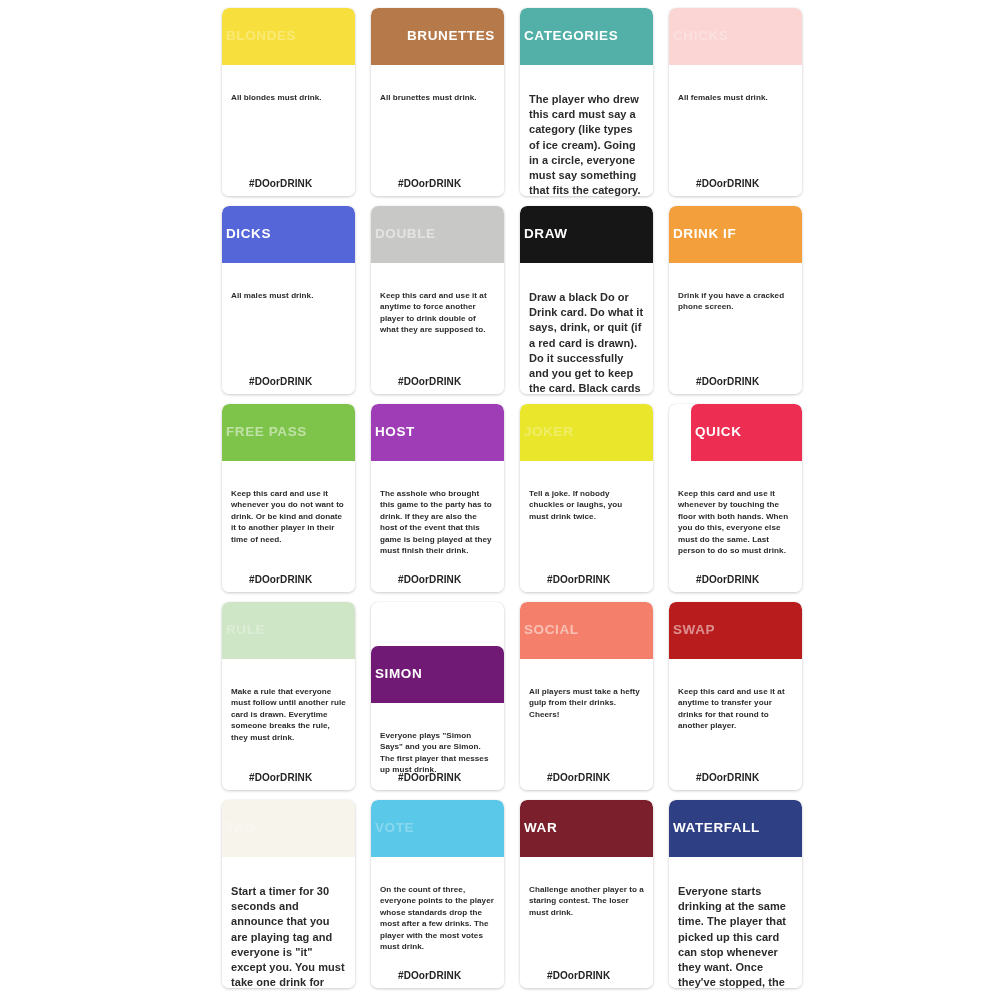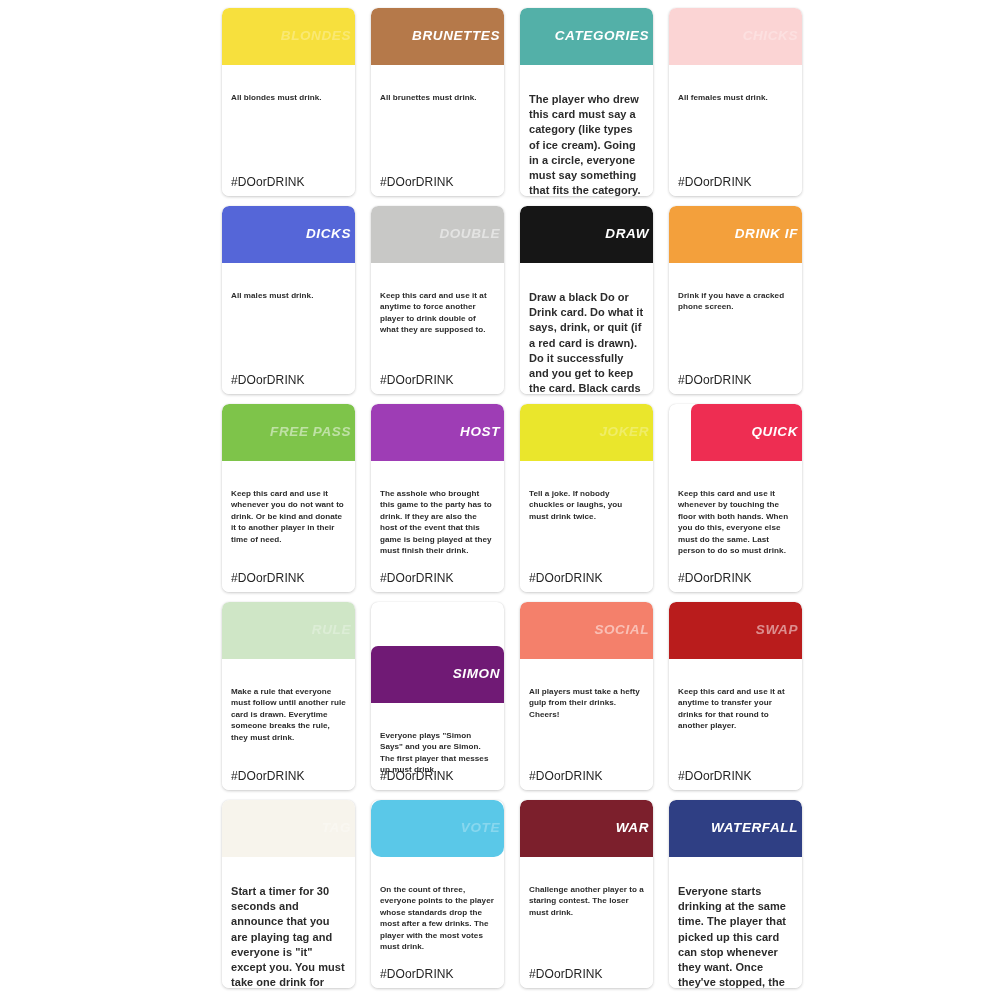--- a/index.html
+++ b/index.html
@@ -35,24 +35,23 @@
     overflow: hidden;
     display: flex;
     flex-direction: column;
   }
 
   .card-header {
     height: 57px;
     flex: 0 0 57px;
     display: flex;
     align-items: center;
-    justify-content: flex-end;
+    justify-content: flex-start;
     border-top-left-radius: 7px;
     border-top-right-radius: 7px;
-    font-style: italic;
   }
 
   .card-title {
     color: #ffffff;
     font-weight: bold;
     font-size: 13.5px;
     letter-spacing: 0.6px;
     text-align: center;
     line-height: 1.05;
     padding: 0 4px;
@@ -75,24 +74,24 @@
   .card-text {
     font-size: 8.1px;
     line-height: 1.42;
     font-weight: bold;
     color: #2b2b2b;
     letter-spacing: 0.05px;
   }
 
   .card-hashtag {
     position: absolute;
-    left: 9px;
+    left: 27px;
     bottom: 7px;
-    font-size: 12px;
-    font-weight: normal;
+    font-size: 10px;
+    font-weight: bold;
     color: #242424;
     letter-spacing: 0.1px;
   }
 
   
   .card.dense .card-text { font-size: 11px; line-height: 1.38; }
 </style>
 </head>
 <body>
 
@@ -244,21 +243,21 @@
     <div class="card dense">
       <div class="card-header" style="background: rgb(247, 244, 236);">
         <div class="card-title veryfaded">TAG</div>
       </div>
       <div class="card-body">
         <div class="card-text">Start a timer for 30 seconds and announce that you are playing tag and everyone is "it" except you. You must take one drink for each player that tags you. You are allowed a three second headstart.</div>
         <div class="card-hashtag">#DOorDRINK</div>
       </div>
     </div>
     <div class="card">
-      <div class="card-header" style="background: rgb(90, 200, 232); border-radius: 10px;">
+      <div class="card-header" style="background: rgb(90, 200, 232);">
         <div class="card-title veryfaded">VOTE</div>
       </div>
       <div class="card-body">
         <div class="card-text">On the count of three, everyone points to the player whose standards drop the most after a few drinks. The player with the most votes must drink.</div>
         <div class="card-hashtag">#DOorDRINK</div>
       </div>
     </div>
     <div class="card">
       <div class="card-header" style="background: rgb(124, 31, 44);">
         <div class="card-title">WAR</div>

